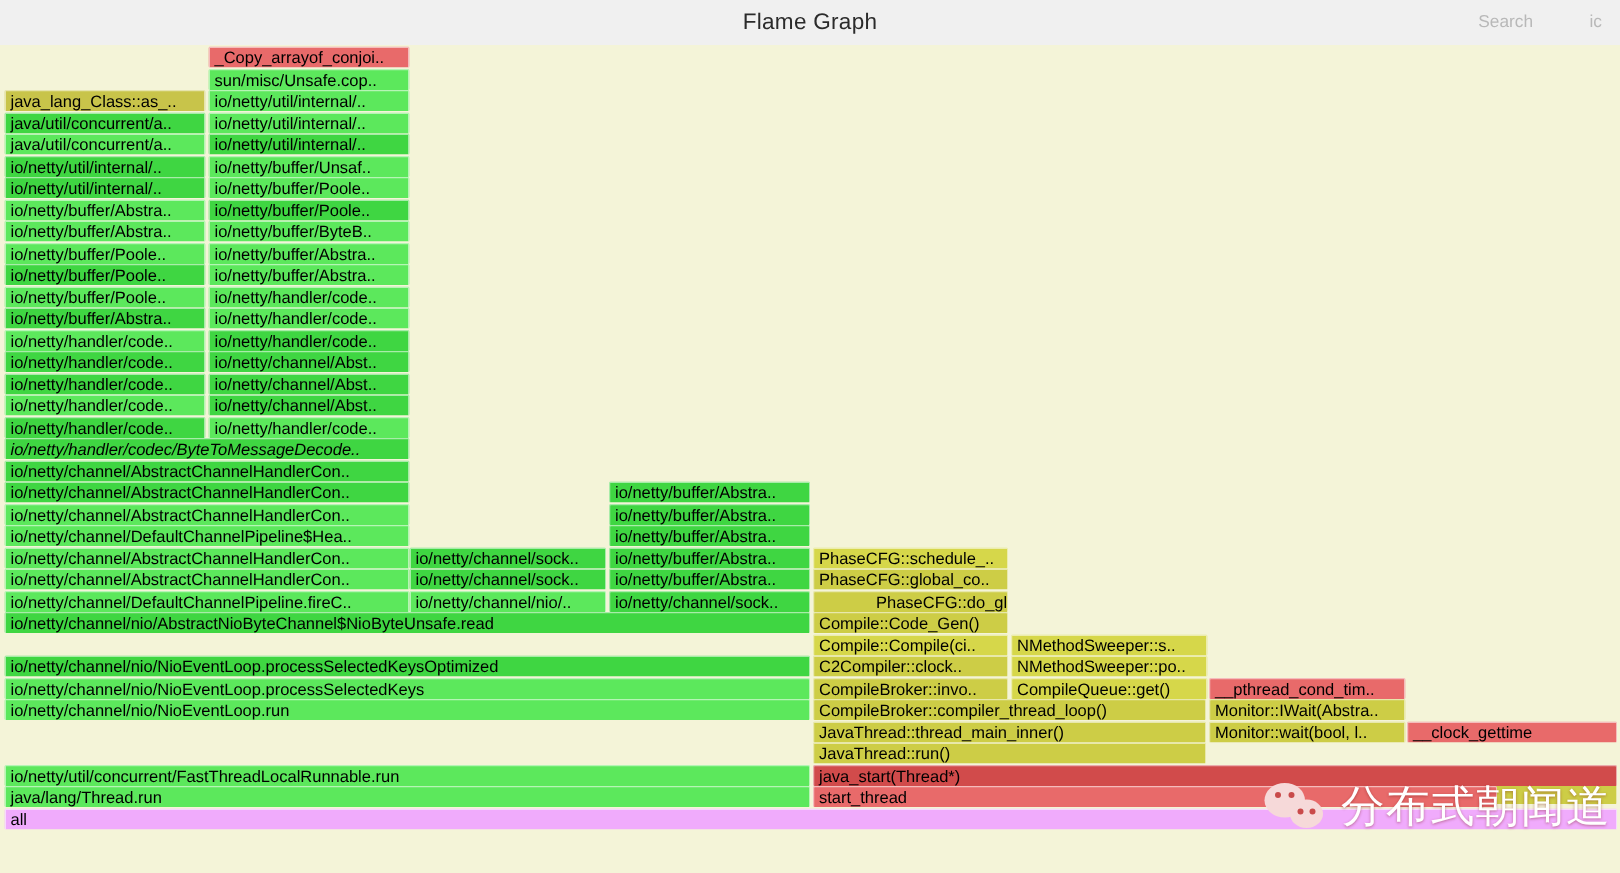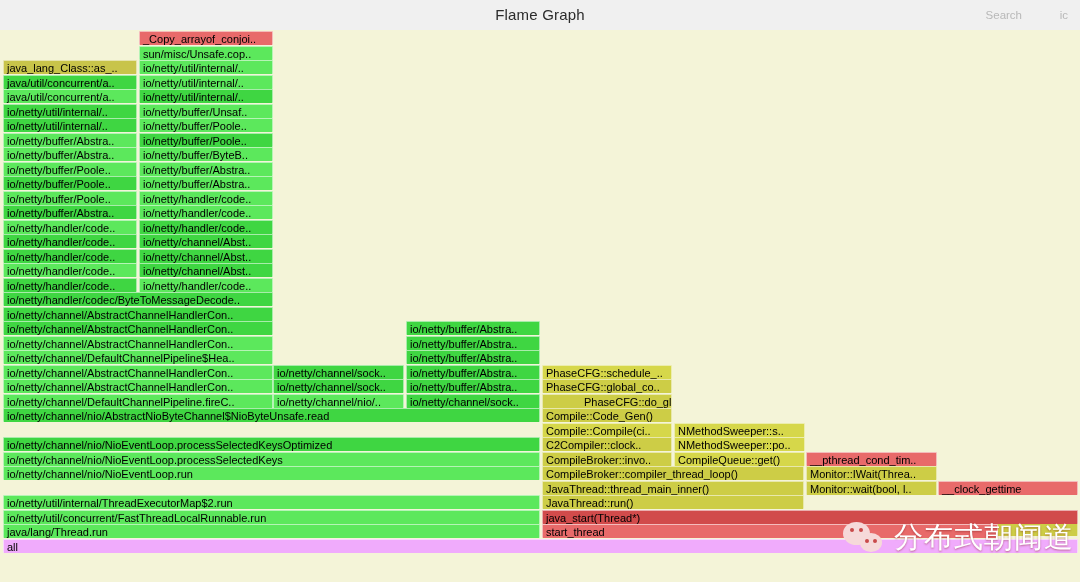--- a/index.html
+++ b/index.html
@@ -138,21 +138,21 @@
       <div class="frame" style="left: 3px; width: 134px; top: 189.5px; background: rgb(92, 232, 92);">io/netty/handler/code..</div>
       <div class="frame" style="left: 139px; width: 134px; top: 189.5px; background: rgb(63, 214, 66);">io/netty/handler/code..</div>
       <div class="frame" style="left: 3px; width: 134px; top: 204px; background: rgb(63, 214, 66);">io/netty/handler/code..</div>
       <div class="frame" style="left: 139px; width: 134px; top: 204px; background: rgb(63, 214, 66);">io/netty/channel/Abst..</div>
       <div class="frame" style="left: 3px; width: 134px; top: 218.5px; background: rgb(63, 214, 66);">io/netty/handler/code..</div>
       <div class="frame" style="left: 139px; width: 134px; top: 218.5px; background: rgb(63, 214, 66);">io/netty/channel/Abst..</div>
       <div class="frame" style="left: 3px; width: 134px; top: 233px; background: rgb(92, 232, 92);">io/netty/handler/code..</div>
       <div class="frame" style="left: 139px; width: 134px; top: 233px; background: rgb(63, 214, 66);">io/netty/channel/Abst..</div>
       <div class="frame" style="left: 3px; width: 134px; top: 247.5px; background: rgb(63, 214, 66);">io/netty/handler/code..</div>
       <div class="frame" style="left: 139px; width: 134px; top: 247.5px; background: rgb(92, 232, 92);">io/netty/handler/code..</div>
-      <div class="frame" style="left: 3px; width: 270px; top: 262px; background: rgb(63, 214, 66);">io/netty/handler/codec/ByteToMessageDecode..</div>
+      <div class="frame" style="left: 3px; width: 270px; top: 262px; background: rgb(63, 214, 66); font-style: italic;">io/netty/handler/codec/ByteToMessageDecode..</div>
       <div class="frame" style="left: 3px; width: 270px; top: 276.5px; background: rgb(63, 214, 66);">io/netty/channel/AbstractChannelHandlerCon..</div>
       <div class="frame" style="left: 3px; width: 270px; top: 291px; background: rgb(63, 214, 66);">io/netty/channel/AbstractChannelHandlerCon..</div>
       <div class="frame" style="left: 406px; width: 134px; top: 291px; background: rgb(63, 214, 66);">io/netty/buffer/Abstra..</div>
       <div class="frame" style="left: 3px; width: 270px; top: 305.5px; background: rgb(92, 232, 92);">io/netty/channel/AbstractChannelHandlerCon..</div>
       <div class="frame" style="left: 406px; width: 134px; top: 305.5px; background: rgb(63, 214, 66);">io/netty/buffer/Abstra..</div>
       <div class="frame" style="left: 3px; width: 270px; top: 320px; background: rgb(92, 232, 92);">io/netty/channel/DefaultChannelPipeline$Hea..</div>
       <div class="frame" style="left: 406px; width: 134px; top: 320px; background: rgb(63, 214, 66);">io/netty/buffer/Abstra..</div>
       <div class="frame" style="left: 3px; width: 270px; top: 334.5px; background: rgb(92, 232, 92);">io/netty/channel/AbstractChannelHandlerCon..</div>
       <div class="frame" style="left: 273px; width: 131px; top: 334.5px; background: rgb(63, 214, 66);">io/netty/channel/sock..</div>
       <div class="frame" style="left: 406px; width: 134px; top: 334.5px; background: rgb(63, 214, 66);">io/netty/buffer/Abstra..</div>
@@ -171,25 +171,24 @@
       <div class="frame" style="left: 674px; width: 131px; top: 392.5px; background: rgb(214, 215, 74);">NMethodSweeper::s..</div>
       <div class="frame" style="left: 3px; width: 537px; top: 407px; background: rgb(63, 214, 66);">io/netty/channel/nio/NioEventLoop.processSelectedKeysOptimized</div>
       <div class="frame" style="left: 542px; width: 130px; top: 407px; background: rgb(205, 205, 70);">C2Compiler::clock..</div>
       <div class="frame" style="left: 674px; width: 131px; top: 407px; background: rgb(214, 215, 74);">NMethodSweeper::po..</div>
       <div class="frame" style="left: 3px; width: 537px; top: 421.5px; background: rgb(92, 232, 92);">io/netty/channel/nio/NioEventLoop.processSelectedKeys</div>
       <div class="frame" style="left: 542px; width: 130px; top: 421.5px; background: rgb(205, 205, 70);">CompileBroker::invo..</div>
       <div class="frame" style="left: 674px; width: 131px; top: 421.5px; background: rgb(214, 215, 74);">CompileQueue::get()</div>
       <div class="frame" style="left: 806px; width: 131px; top: 421.5px; background: rgb(232, 106, 106);">__pthread_cond_tim..</div>
       <div class="frame" style="left: 3px; width: 537px; top: 436px; background: rgb(92, 232, 92);">io/netty/channel/nio/NioEventLoop.run</div>
       <div class="frame" style="left: 542px; width: 262px; top: 436px; background: rgb(205, 205, 70);">CompileBroker::compiler_thread_loop()</div>
-      <div class="frame" style="left: 806px; width: 131px; top: 436px; background: rgb(205, 205, 70);">Monitor::IWait(Threa..</div>
+      <div class="frame" style="left: 806px; width: 131px; top: 436px; background: rgb(205, 205, 70);">Monitor::IWait(Abstra..</div>
       <div class="frame" style="left: 542px; width: 262px; top: 450.5px; background: rgb(205, 205, 70);">JavaThread::thread_main_inner()</div>
       <div class="frame" style="left: 806px; width: 131px; top: 450.5px; background: rgb(205, 205, 70);">Monitor::wait(bool, l..</div>
       <div class="frame" style="left: 938px; width: 140px; top: 450.5px; background: rgb(232, 106, 106);">__clock_gettime</div>
-      <div class="frame" style="left: 3px; width: 537px; top: 465px; background: rgb(92, 232, 92);">io/netty/util/internal/ThreadExecutorMap$2.run</div>
       <div class="frame" style="left: 542px; width: 262px; top: 465px; background: rgb(205, 205, 70);">JavaThread::run()</div>
       <div class="frame" style="left: 806px; width: 272px; top: 465px; background: rgb(205, 205, 70); margin-top: 27px;">WatcherThread::run()</div>
       <div class="frame" style="left: 3px; width: 537px; top: 479.5px; background: rgb(92, 232, 92);">io/netty/util/concurrent/FastThreadLocalRunnable.run</div>
       <div class="frame" style="left: 542px; width: 536px; top: 479.5px; background: rgb(209, 75, 75);">java_start(Thread*)</div>
       <div class="frame" style="left: 3px; width: 537px; top: 494px; background: rgb(92, 232, 92);">java/lang/Thread.run</div>
       <div class="frame" style="left: 542px; width: 456px; top: 494px; background: rgb(232, 106, 106);">start_thread</div>
       <div class="frame" style="left: 3px; width: 1075px; top: 508.5px; background: #f0abfc;">all</div>
     </div>
 
   <div id="watermark">

